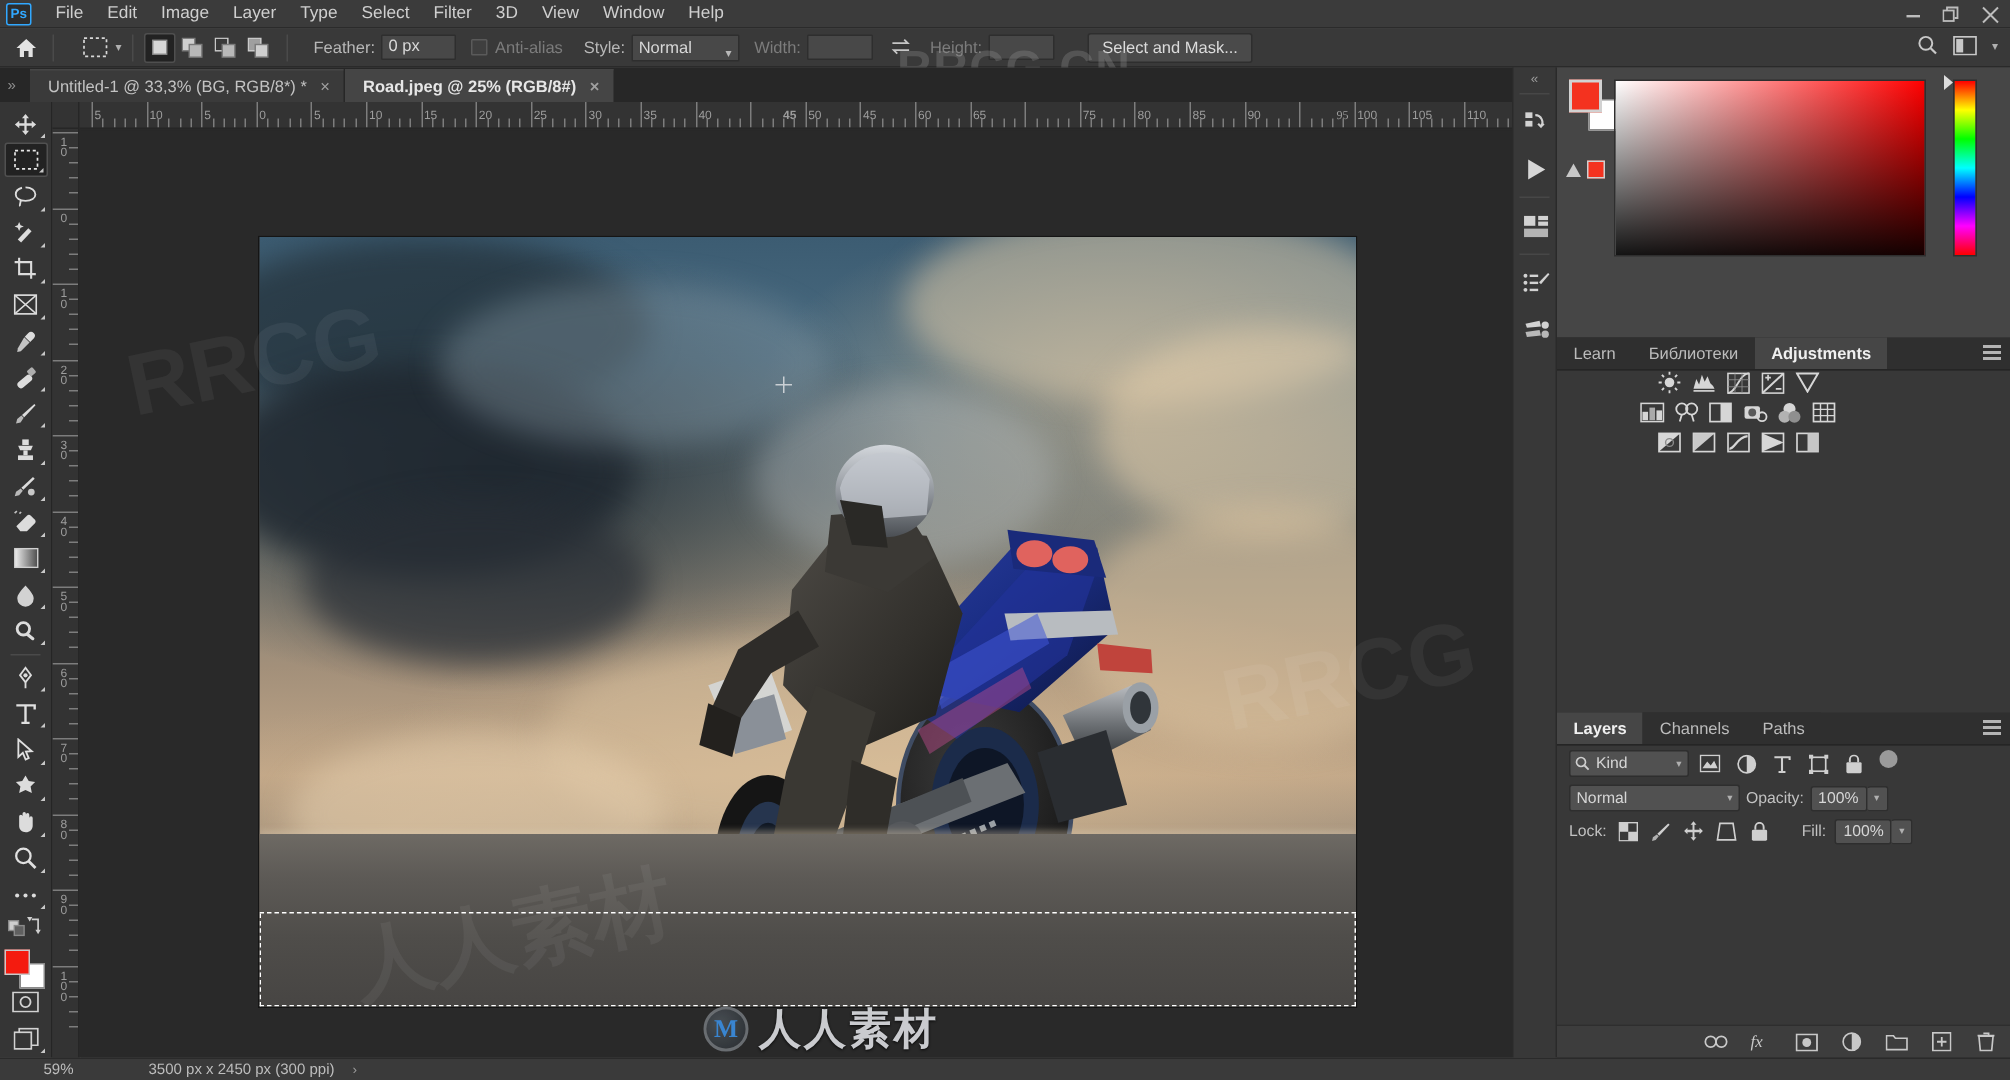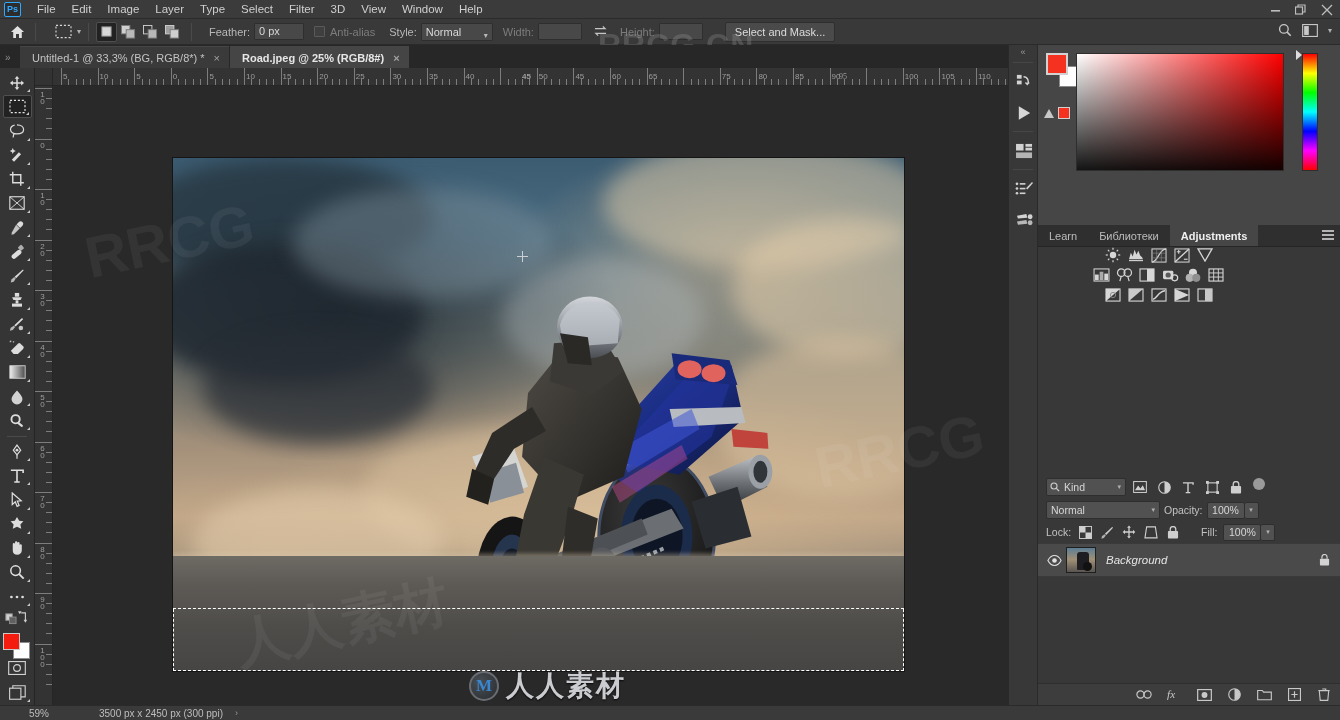--- a/index.html
+++ b/index.html
@@ -769,21 +769,21 @@
         <div class="rt" style="left: 754.64px; top: 11px; width: 1px; height: 6px;"></div>
         <div class="rt" style="left: 761.96px; top: 11px; width: 1px; height: 6px;"></div>
         <div class="rt" style="left: 769.28px; top: 11px; width: 1px; height: 6px;"></div>
         <div class="rt" style="left: 776.6px; top: 0px; width: 1px; height: 17px;"></div>
         <div class="rl" style="left: 778.6px; top: 4px;">90</div>
         <div class="rt" style="left: 783.92px; top: 11px; width: 1px; height: 6px;"></div>
         <div class="rt" style="left: 791.24px; top: 11px; width: 1px; height: 6px;"></div>
         <div class="rt" style="left: 798.56px; top: 11px; width: 1px; height: 6px;"></div>
         <div class="rt" style="left: 805.88px; top: 11px; width: 1px; height: 6px;"></div>
         <div class="rt" style="left: 813.2px; top: 0px; width: 1px; height: 17px;"></div>
-        <div class="rl" style="left: 786px; top: 4px; font-family: Liberation Serif, serif;">95</div>
+        <div class="rl" style="left: 838px; top: 4px; font-family: Liberation Serif, serif;">95</div>
         <div class="rt" style="left: 820.52px; top: 11px; width: 1px; height: 6px;"></div>
         <div class="rt" style="left: 827.84px; top: 11px; width: 1px; height: 6px;"></div>
         <div class="rt" style="left: 835.16px; top: 11px; width: 1px; height: 6px;"></div>
         <div class="rt" style="left: 842.48px; top: 11px; width: 1px; height: 6px;"></div>
         <div class="rt" style="left: 849.8px; top: 0px; width: 1px; height: 17px;"></div>
         <div class="rl" style="left: 851.8px; top: 4px;">100</div>
         <div class="rt" style="left: 857.12px; top: 11px; width: 1px; height: 6px;"></div>
         <div class="rt" style="left: 864.44px; top: 11px; width: 1px; height: 6px;"></div>
         <div class="rt" style="left: 871.76px; top: 11px; width: 1px; height: 6px;"></div>
         <div class="rt" style="left: 879.08px; top: 11px; width: 1px; height: 6px;"></div>
@@ -1193,20 +1193,30 @@
                 <rect x="1" y="1" width="15" height="13" fill="none" stroke="#d6d6d6" stroke-width="1.2"></rect>
                 <rect x="8.5" y="1" width="7.5" height="13" fill="#c6c6c6"></rect>
               </svg>
           </div>
         </div>
       </div>
       <div class="adj-fill"></div>
     </div>
 
     <div class="layerspanel">
+      <div class="panel-tabs">
+        <div class="ptab active">Layers</div>
+        <div class="ptab">Channels</div>
+        <div class="ptab">Paths</div>
+        <div class="pmenu">
+            <div></div>
+            <div></div>
+            <div></div>
+          </div>
+      </div>
 
       <div class="filterrow">
         <div class="kind-select">
           <svg width="10" height="10" viewBox="0 0 11 11" style="margin-right:4px">
               <circle cx="4.4" cy="4.4" r="3.3" fill="none" stroke="#cfcfcf" stroke-width="1.2"></circle>
               <path d="M7 7 L10 10" stroke="#cfcfcf" stroke-width="1.4"></path>
             </svg>
           <span>Kind</span>
           <span class="cv">▾</span>
         </div>
@@ -1288,39 +1298,20 @@
               <path d="M3.5 5.5 V3.6 A3 3 0 0 1 9.5 3.6 V5.5" fill="none" stroke="#cfcfcf" stroke-width="1.4"></path>
             </svg>
         </div>
         <div class="mini-label" style="margin-left:14px">Fill:</div>
         <div style="display:flex">
           <div class="mini-val">100%</div>
           <div class="mini-cv">▾</div>
         </div>
       </div>
 
-      <div class="layer-row">
-        <div class="eye">
-          <svg width="15" height="11" viewBox="0 0 16 12">
-              <path d="M0.8 6 C3 1.8 6 0.6 8 0.6 C10 0.6 13 1.8 15.2 6 C13 10.2 10 11.4 8 11.4 C6 11.4 3 10.2 0.8 6 Z" fill="none" stroke="#e0e0e0" stroke-width="1.2"></path>
-              <circle cx="8" cy="6" r="2.5" fill="#e0e0e0"></circle>
-            </svg>
-        </div>
-        <div class="lthumb">
-          <div class="bike"></div>
-          <div class="wheel"></div>
-        </div>
-        <div class="lname">Background</div>
-        <div class="llock">
-          <svg width="11" height="12" viewBox="0 0 12 13">
-              <rect x="1" y="5" width="10" height="7.4" rx="1" fill="#d2d2d2"></rect>
-              <path d="M3.2 5 V3.3 A2.8 2.8 0 0 1 8.8 3.3 V5" fill="none" stroke="#d2d2d2" stroke-width="1.3"></path>
-            </svg>
-        </div>
-      </div>
 
       <div class="layer-footer">
         <div class="lf-ic">
           <svg width="17" height="9" viewBox="0 0 18 10">
               <circle cx="5" cy="5" r="4" fill="none" stroke="#c8c8c8" stroke-width="1.3"></circle>
               <circle cx="13" cy="5" r="4" fill="none" stroke="#c8c8c8" stroke-width="1.3"></circle>
             </svg>
         </div>
         <div class="lf-ic">
           <svg width="14" height="13" viewBox="0 0 15 14">

